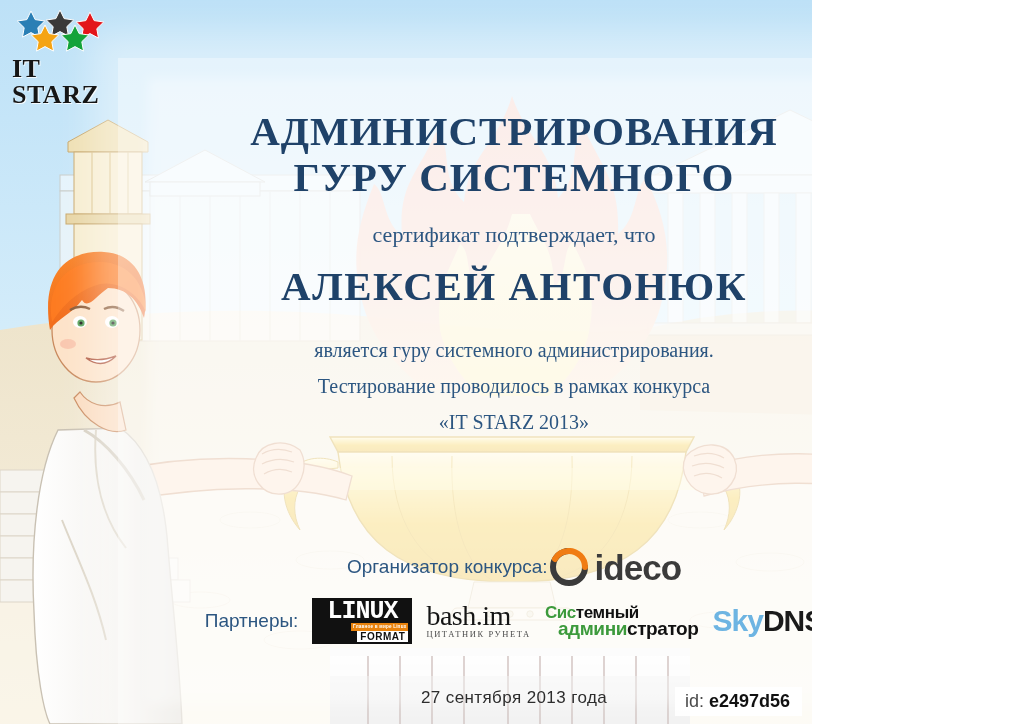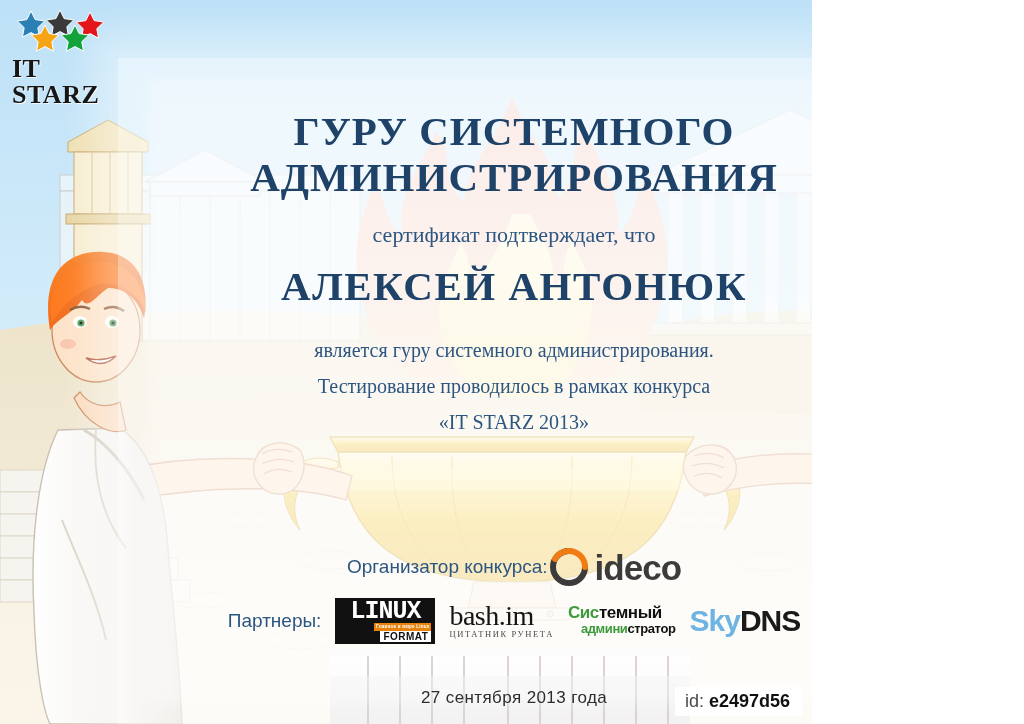--- a/index.html
+++ b/index.html
@@ -117,21 +117,21 @@
     font-family:"Liberation Serif",serif;font-size:28px;color:#141414;
     line-height:26px;letter-spacing:-.5px;
   }
   .bashim-sub{
     font-family:"Liberation Serif",serif;font-size:8.5px;color:#4a4a4a;
     letter-spacing:1.6px;margin-top:1px;
   }
 
   .sysadmin{line-height:1;text-align:left;font-family:"Liberation Sans",sans-serif;font-weight:bold;}
   .sysadmin-l1{font-size:17px;line-height:16px;letter-spacing:-.4px;}
-  .sysadmin-l2{font-size:13px;line-height:16px;letter-spacing:-.4px;padding-left:13px;}
+  .sysadmin-l2{font-size:19px;line-height:16px;letter-spacing:-.4px;padding-left:13px;}
   .g{color:#3c9a3c;}
   .k{color:#111;}
 
   .skydns{font-family:"Liberation Sans",sans-serif;font-weight:bold;font-size:30px;line-height:30px;letter-spacing:-1px;}
   .sky{color:#6db4e2;}
   .dns{color:#1a1a1a;}
 
   
   .date-line{
     position:absolute;left:0;right:0;top:688px;
@@ -460,22 +460,22 @@
           <path d="M63 17 l4.2 8.6 9.5 1.4 -6.9 6.7 1.7 9.4 -8.5 -4.5 -8.5 4.5 1.7 -9.4 -6.9 -6.7 9.5 -1.4 z" fill="#14a33a"></path>
         </g>
       </svg>
     </div>
     <div class="logo-text">IT STARZ</div>
   </div>
 
   <div class="content">
 
     <div class="title">
+      <div>АДМИНИСТРИРОВАНИЯ</div>
       <div>ГУРУ СИСТЕМНОГО</div>
-      <div>АДМИНИСТРИРОВАНИЯ</div>
     </div>
 
     <div class="subtitle">сертификат подтверждает, что</div>
 
     <div class="holder-name">АЛЕКСЕЙ АНТОНЮК</div>
 
     <div class="body-text">
       <span class="award-line">является гуру системного администрирования.</span>
       <span class="award-line">Тестирование проводилось в рамках конкурса</span>
       <span class="award-line">«IT STARZ 2013»</span>

